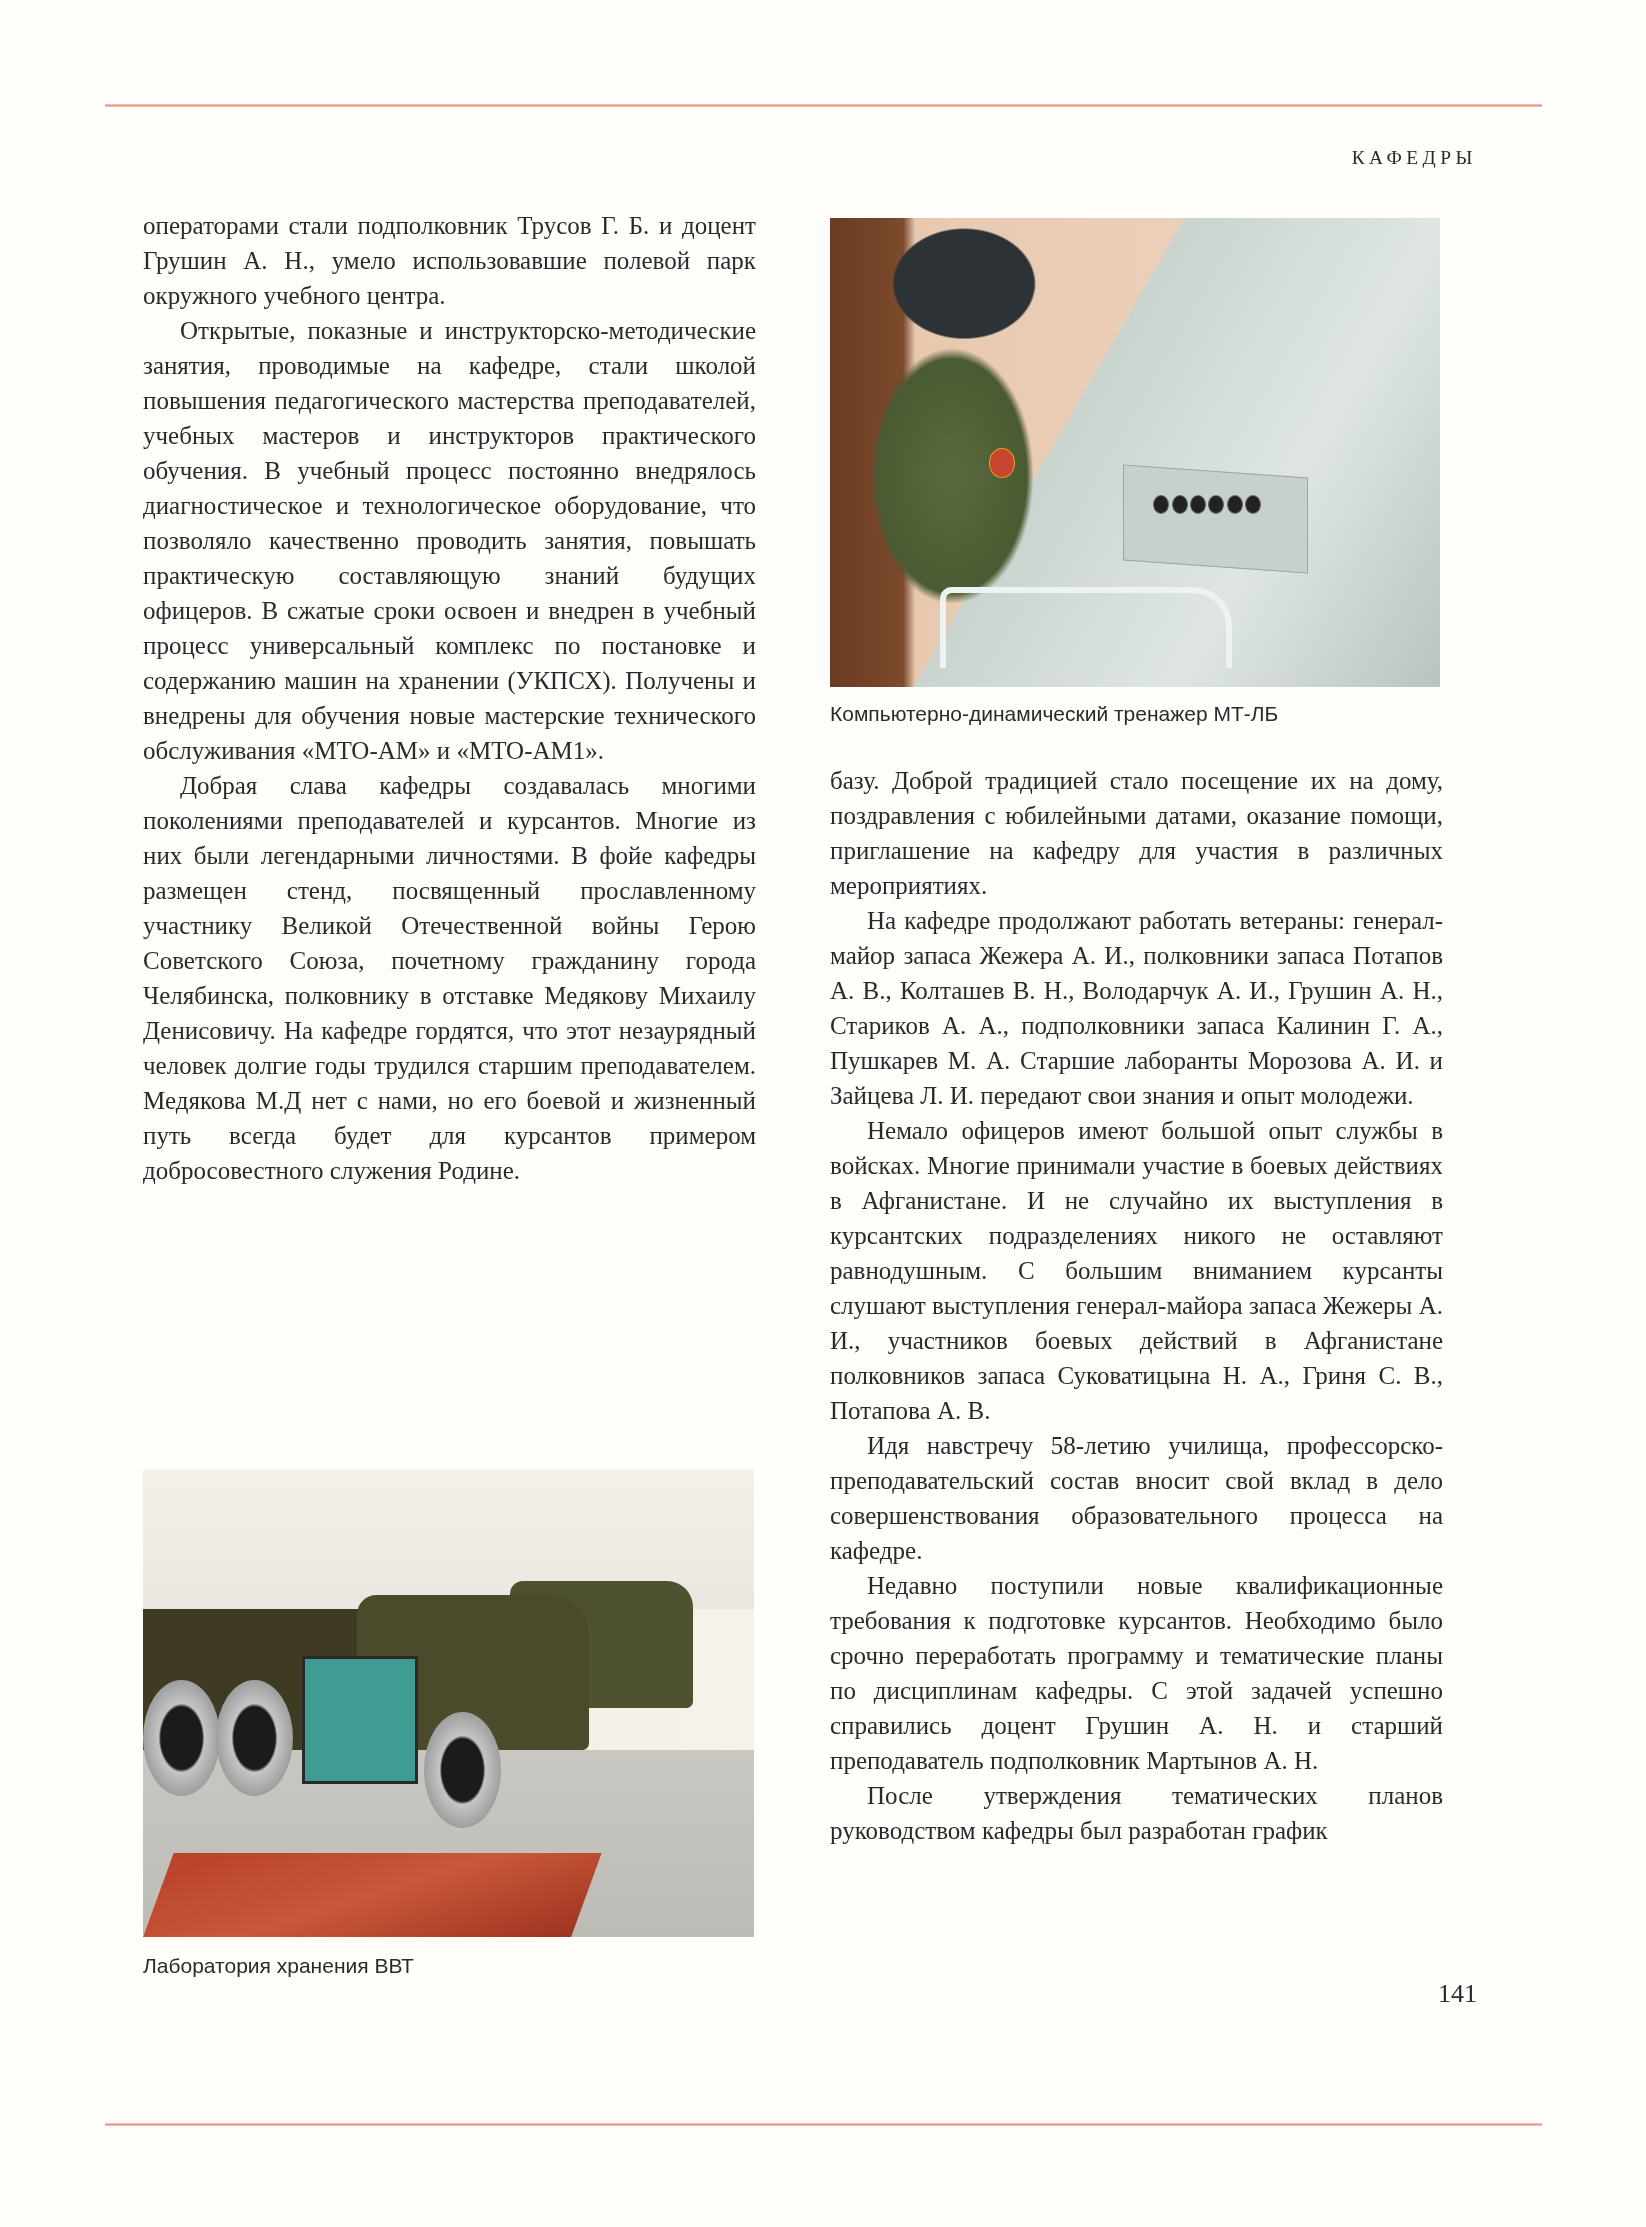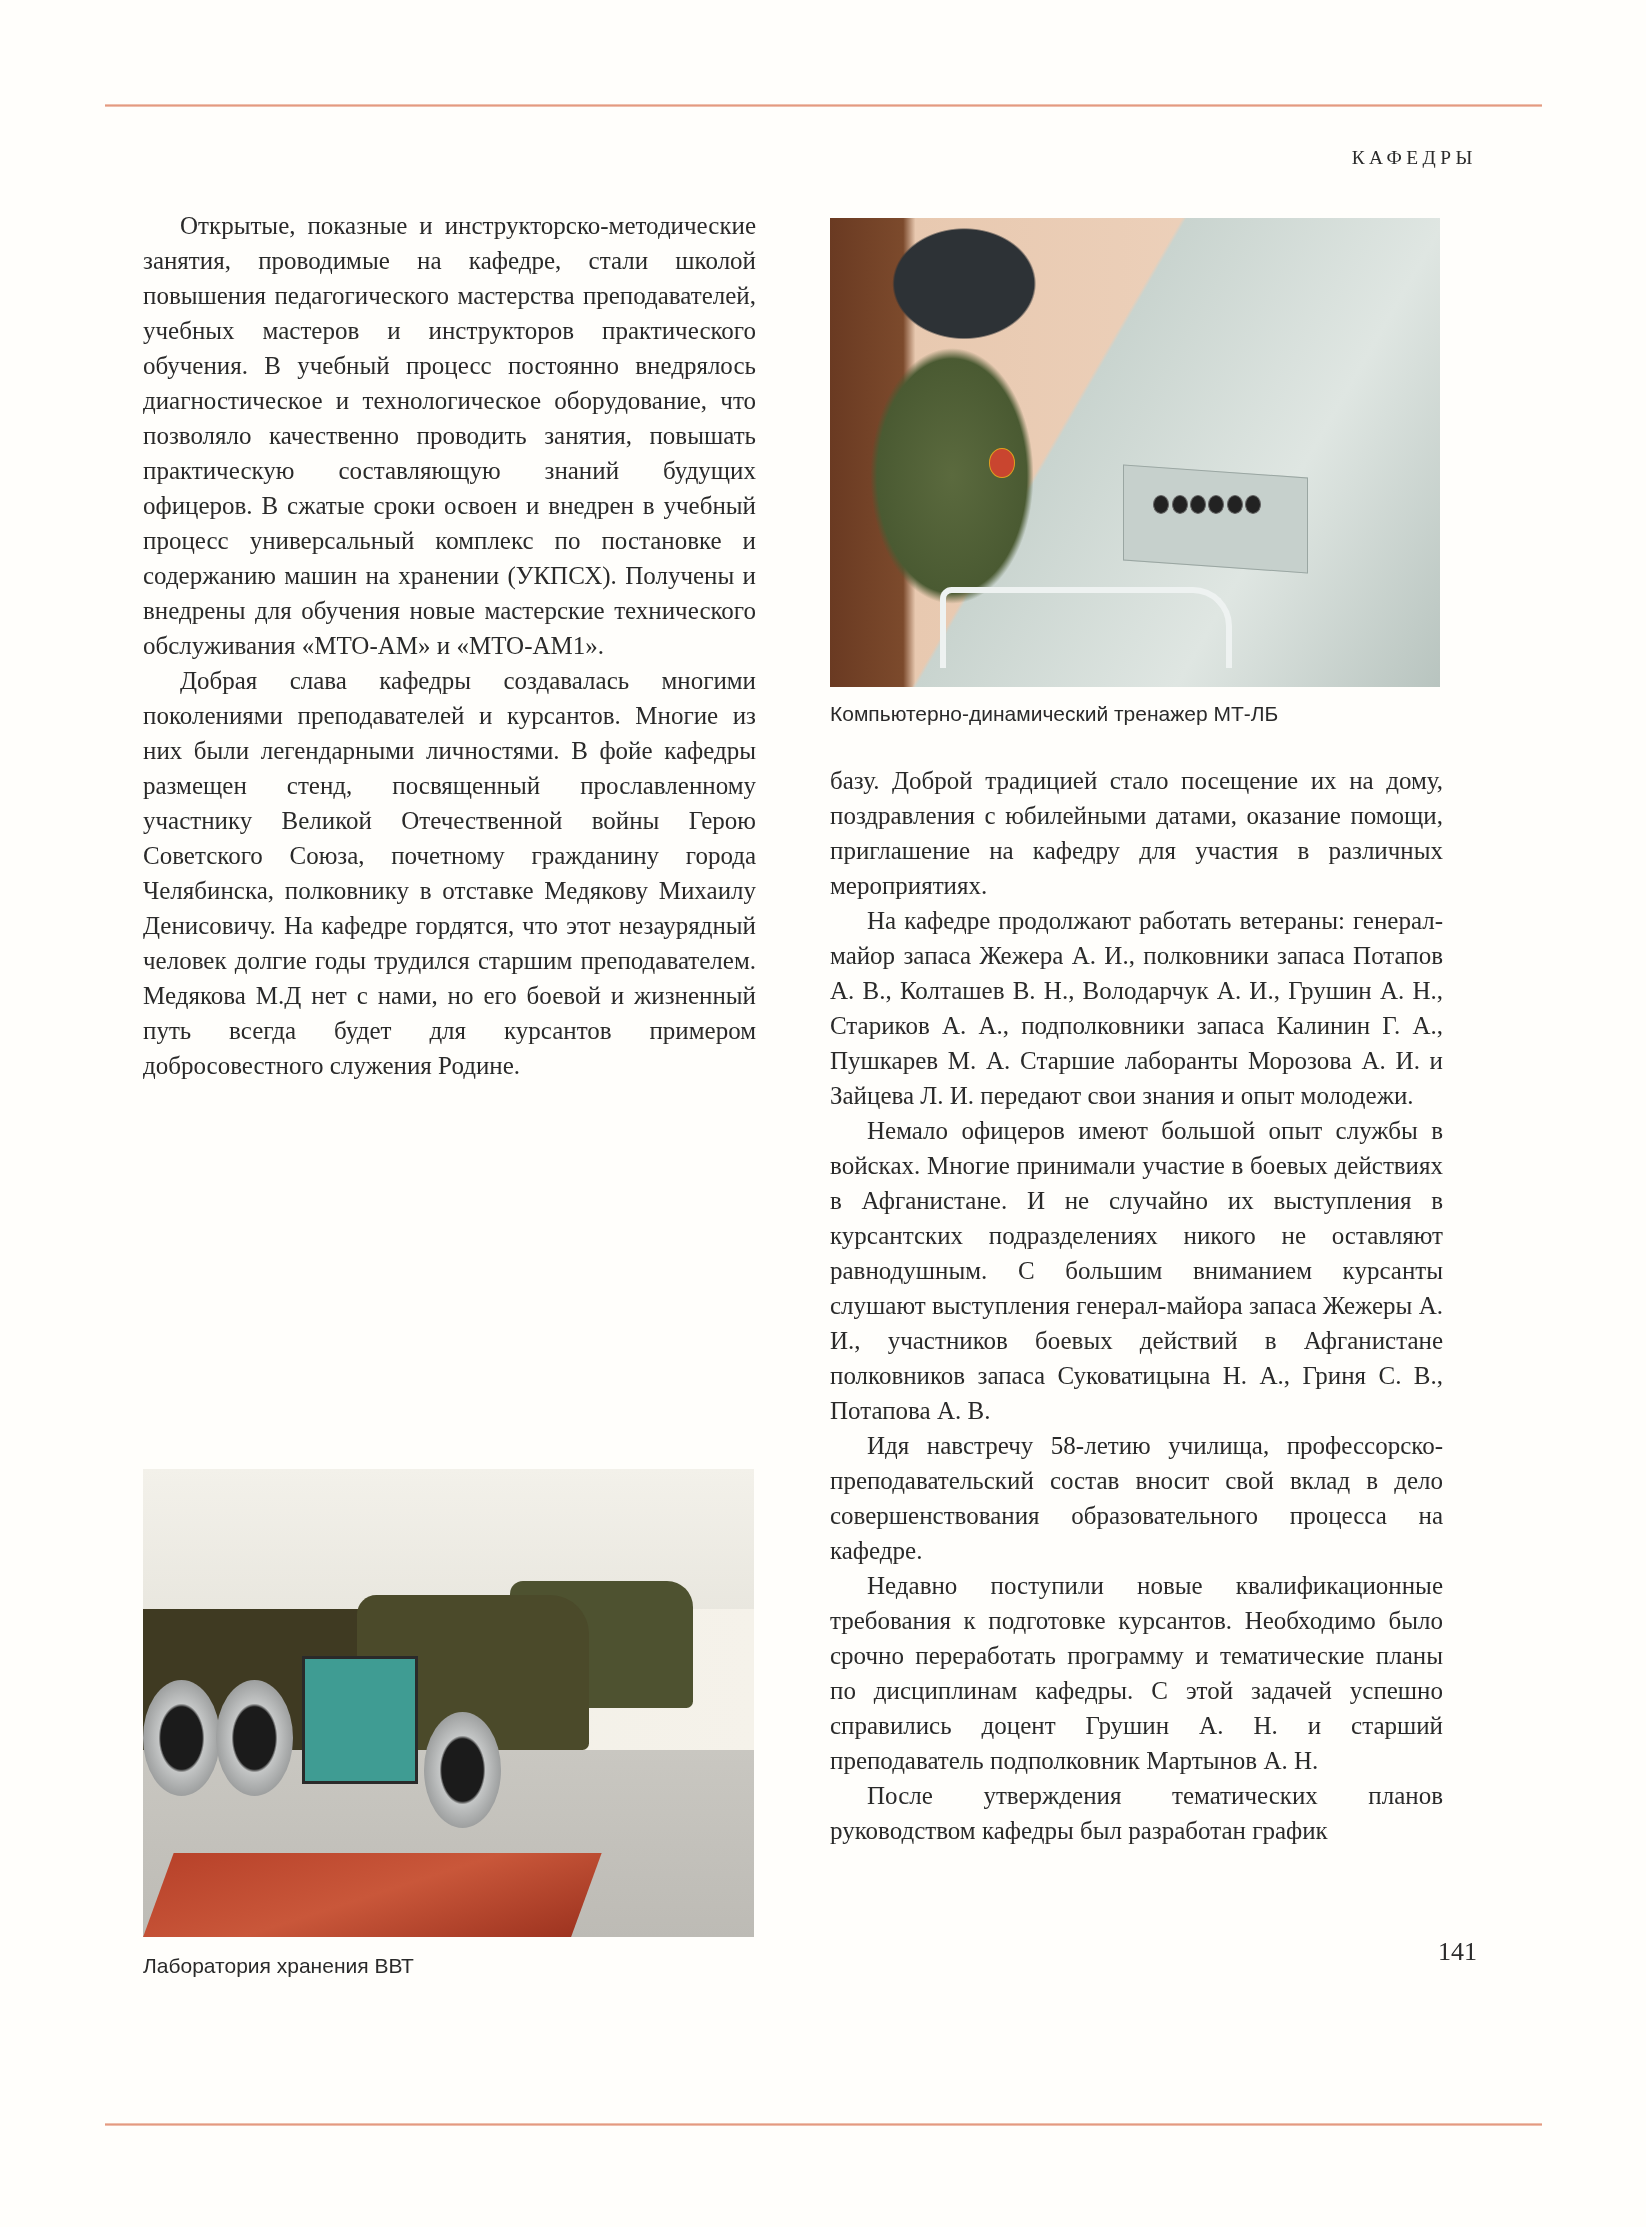--- a/index.html
+++ b/index.html
@@ -86,32 +86,33 @@
     transform: skewX(-20deg); transform-origin: bottom left;
   }
   .caption {
     position: absolute;
     font-family: "Liberation Sans", "DejaVu Sans", sans-serif;
     font-size: 21px; color: #2a2a2a;
   }
   #caption-trainer { left: 830px; top: 702px; }
   #caption-lab { left: 143px; top: 1954px; text-align: center; }
   .page-number {
-    position: absolute; top: 1937px; right: 169px;
+    position: absolute; top: 1979px; right: 169px;
     font-size: 26px; color: #2b2b2b;
   }
 </style>
 </head>
 <body>
 
 <div class="rule" id="rule-top"></div>
 
 <div class="running-head">КАФЕДРЫ</div>
 
 <div class="column" id="col-left">
+  <p class="cont">операторами стали подполковник Трусов Г. Б. и доцент Грушин А. Н., умело использовавшие полевой парк окружного учебного центра.</p>
   <p>Открытые, показные и инструкторско-методические занятия, проводимые на кафедре, стали школой повышения педагогического мастерства преподавателей, учебных мастеров и инструкторов практического обучения. В учебный процесс постоянно внедрялось диагностическое и технологическое оборудование, что позволяло качественно проводить занятия, повышать практическую составляющую знаний будущих офицеров. В сжатые сроки освоен и внедрен в учебный процесс универсальный комплекс по постановке и содержанию машин на хранении (УКПСХ). Получены и внедрены для обучения новые мастерские технического обслуживания «МТО-АМ» и «МТО-АМ1».</p>
   <p>Добрая слава кафедры создавалась многими поколениями преподавателей и курсантов. Многие из них были легендарными личностями. В фойе кафедры размещен стенд, посвященный прославленному участнику Великой Отечественной войны Герою Советского Союза, почетному гражданину города Челябинска, полковнику в отставке Медякову Михаилу Денисовичу. На кафедре гордятся, что этот незаурядный человек долгие годы трудился старшим преподавателем. Медякова М.Д нет с нами, но его боевой и жизненный путь всегда будет для курсантов примером добросовестного служения Родине.</p>
 </div>
 
 <div class="photo" id="photo-trainer">
   <div class="panel"></div>
   <div class="gauge" style="left:53%"></div>
   <div class="gauge" style="left:56%"></div>
   <div class="gauge" style="left:59%"></div>
   <div class="gauge" style="left:62%"></div>

